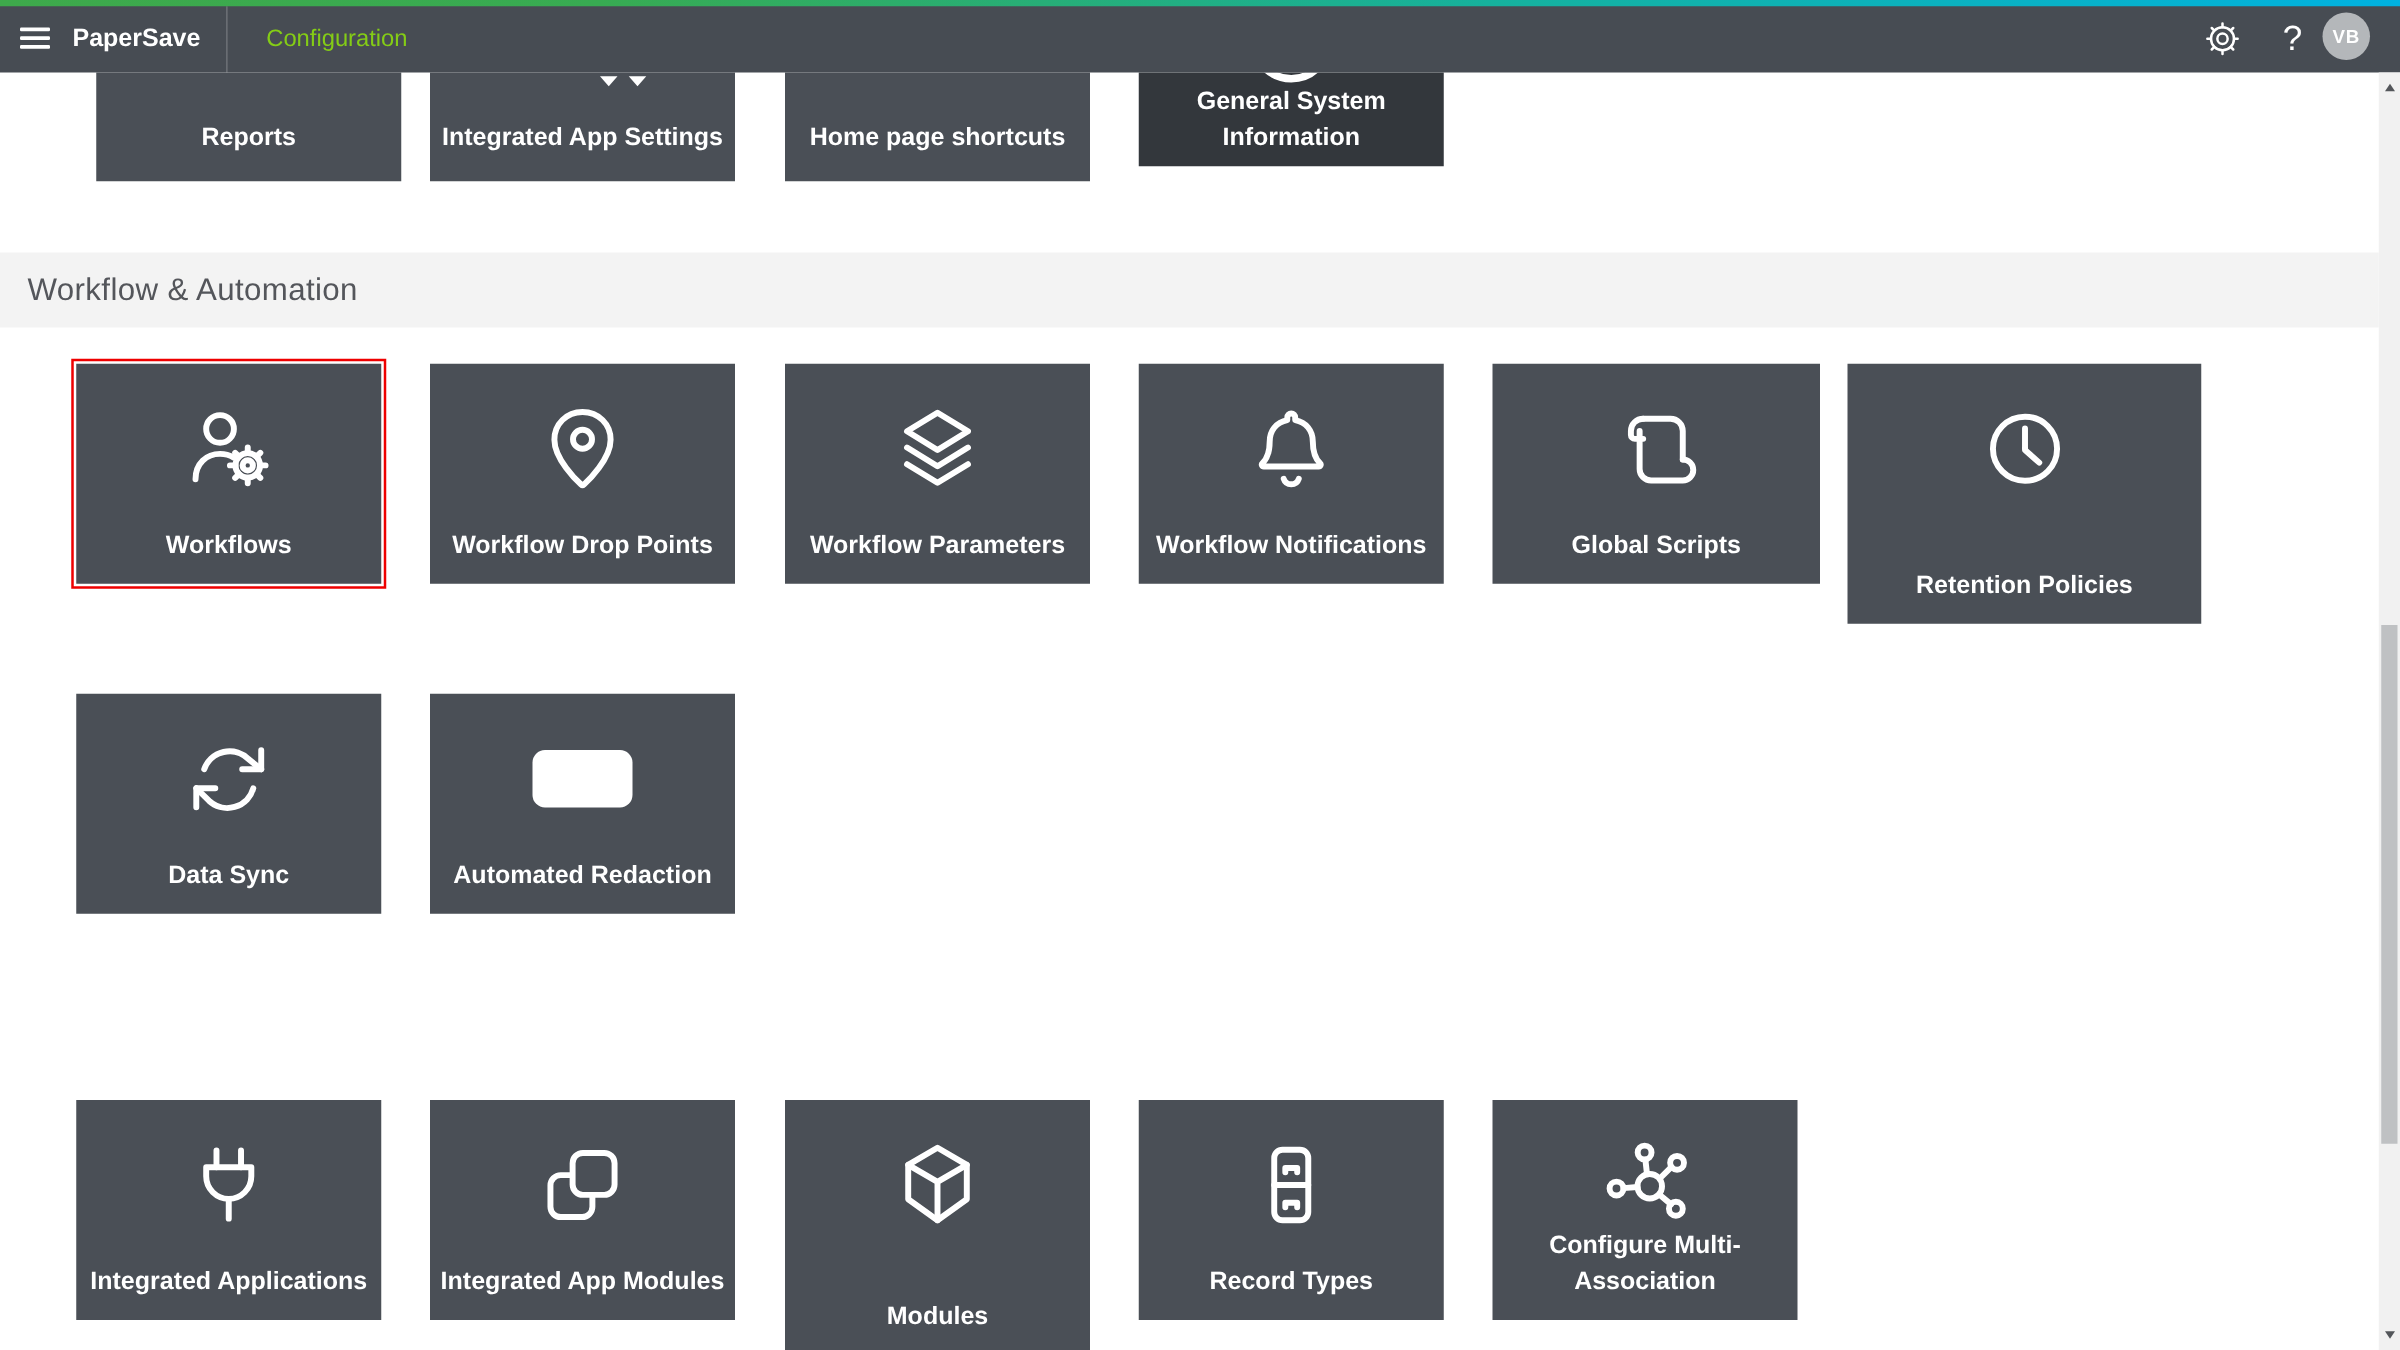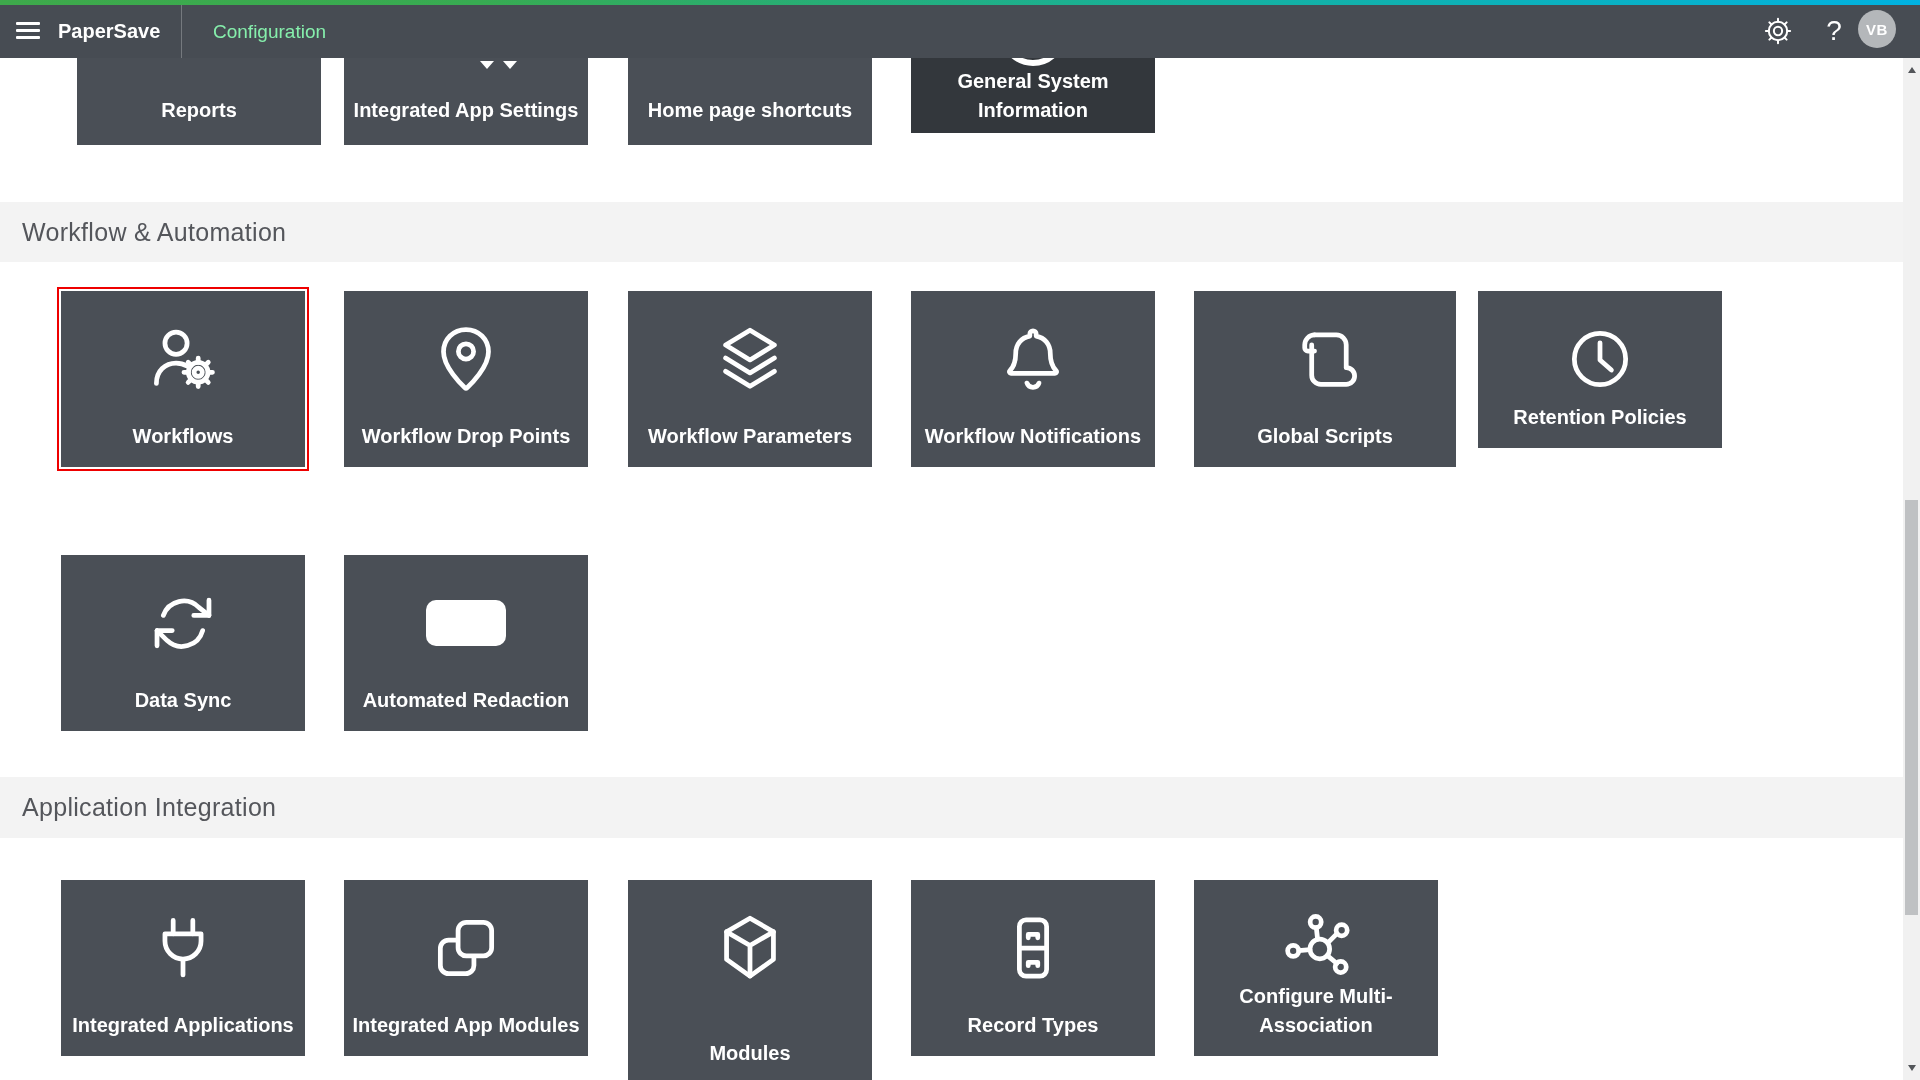--- a/index.html
+++ b/index.html
@@ -7,21 +7,21 @@
   #stage{position:relative;width:1920px;height:1080px;background:#fff;}
 
   
   #header{position:absolute;top:0;left:0;width:1920px;height:58px;background:var(--header,#474c53);z-index:30;}
   #gradient{position:absolute;top:0;left:0;width:1920px;height:5px;z-index:31;
     background:linear-gradient(90deg,var(--gradient-left,#3ea94b) 0%,#38ab52 25%,#16b19d 62%,var(--gradient-right,#00b1e1) 100%);}
   .hamburger{position:absolute;left:16px;top:22px;width:24px;height:17px;cursor:pointer;}
   .hamburger span{display:block;height:2.5px;background:#fff;margin-bottom:4.5px;border-radius:1px;}
   .brand{position:absolute;left:58px;top:5px;height:53px;line-height:53px;color:#ffffff;font-size:20px;font-weight:700;}
   .hdr-divider{position:absolute;left:181px;top:5px;bottom:0;width:1px;background:rgba(255,255,255,.25);}
-  .page-title{position:absolute;left:213px;top:5px;height:53px;line-height:53px;color:#86efac;font-size:19px;font-weight:400;}
+  .page-title{position:absolute;left:213px;top:5px;height:53px;line-height:53px;color:#84cc16;font-size:19px;font-weight:400;}
   .gear-btn{position:absolute;left:1762px;top:15px;width:32px;height:32px;cursor:pointer;}
   .help-btn{position:absolute;left:1818px;top:9px;width:32px;height:44px;color:#fff;font-size:28px;font-weight:400;
     text-align:center;line-height:44px;cursor:pointer;}
   .avatar{position:absolute;left:1858px;top:10px;width:38px;height:38px;border-radius:50%;cursor:pointer;
     background:var(--avatar-bg,#b4b7ba);color:#fff;font-size:15px;font-weight:700;letter-spacing:.5px;
     display:flex;align-items:center;justify-content:center;}
 
   
   .band{position:absolute;left:0;right:17px;height:60px;background:var(--band,#f3f3f3);
     display:flex;align-items:center;padding-left:22px;box-sizing:border-box;}
@@ -123,21 +123,21 @@
       <div class="tile" style="left: 1194px; top: 291px; height: 176px; padding-left: 18px;">
         <div class="tile-icon">
           <svg viewBox="0 0 24 24" width="76" height="76" fill="none" stroke="#fff" stroke-width="1.5" stroke-linecap="round" stroke-linejoin="round">
             <path d="M8.7 4.4h6.9a3.1 3.1 0 0 1 3.1 3.1v7.2"></path>
             <path d="M8.7 4.4a3.1 3.1 0 0 0-3.1 3.1v1a1 1 0 0 0 1 1h2.1"></path>
             <path d="M18.7 14.7a2.65 2.65 0 0 1 0 5.3h-8a2.9 2.9 0 0 1-2.9-2.9V7.5"></path>
           </svg>
         </div>
         <div class="tile-label">Global Scripts</div>
       </div>
-      <div class="tile" style="left: 1478px; top: 291px; height: 157px;">
+      <div class="tile" style="left: 1478px; top: 291px; height: 208px; padding-left: 39px;">
         <div class="tile-icon">
           <svg viewBox="0 0 24 24" width="76" height="76" fill="none" stroke="#fff" stroke-width="1.5" stroke-linecap="round" stroke-linejoin="round">
             <circle cx="12" cy="12" r="8.1"></circle>
             <path d="M12 6.9v5.4l3.6 3.2"></path>
           </svg>
         </div>
         <div class="tile-label">Retention Policies</div>
       </div>
       <div class="tile" style="left: 61px; top: 555px; height: 176px;">
         <div class="tile-icon">
@@ -205,23 +205,20 @@
             <circle cx="19.8" cy="18" r="1.75"></circle>
             <path d="M10.1 12.5l-3.5.3M12.5 9.2l-.4-3.6M15.8 10.3l2.9-2.9M15.6 14.4l3 2.5"></path>
           </svg>
         </div>
         <div class="tile-label">Configure Multi-Association</div>
       </div>
     </div>
 
   <div class="band" id="band1">
     <span class="band-title">Workflow &amp; Automation</span>
-  </div>
-  <div class="band" id="band2">
-    <span class="band-title">Application Integration</span>
   </div>
 
   <div id="header">
     <div class="hamburger">
         <span></span>
         <span></span>
         <span></span>
       </div>
     <div class="brand">PaperSave</div>
     <div class="hdr-divider"></div>

